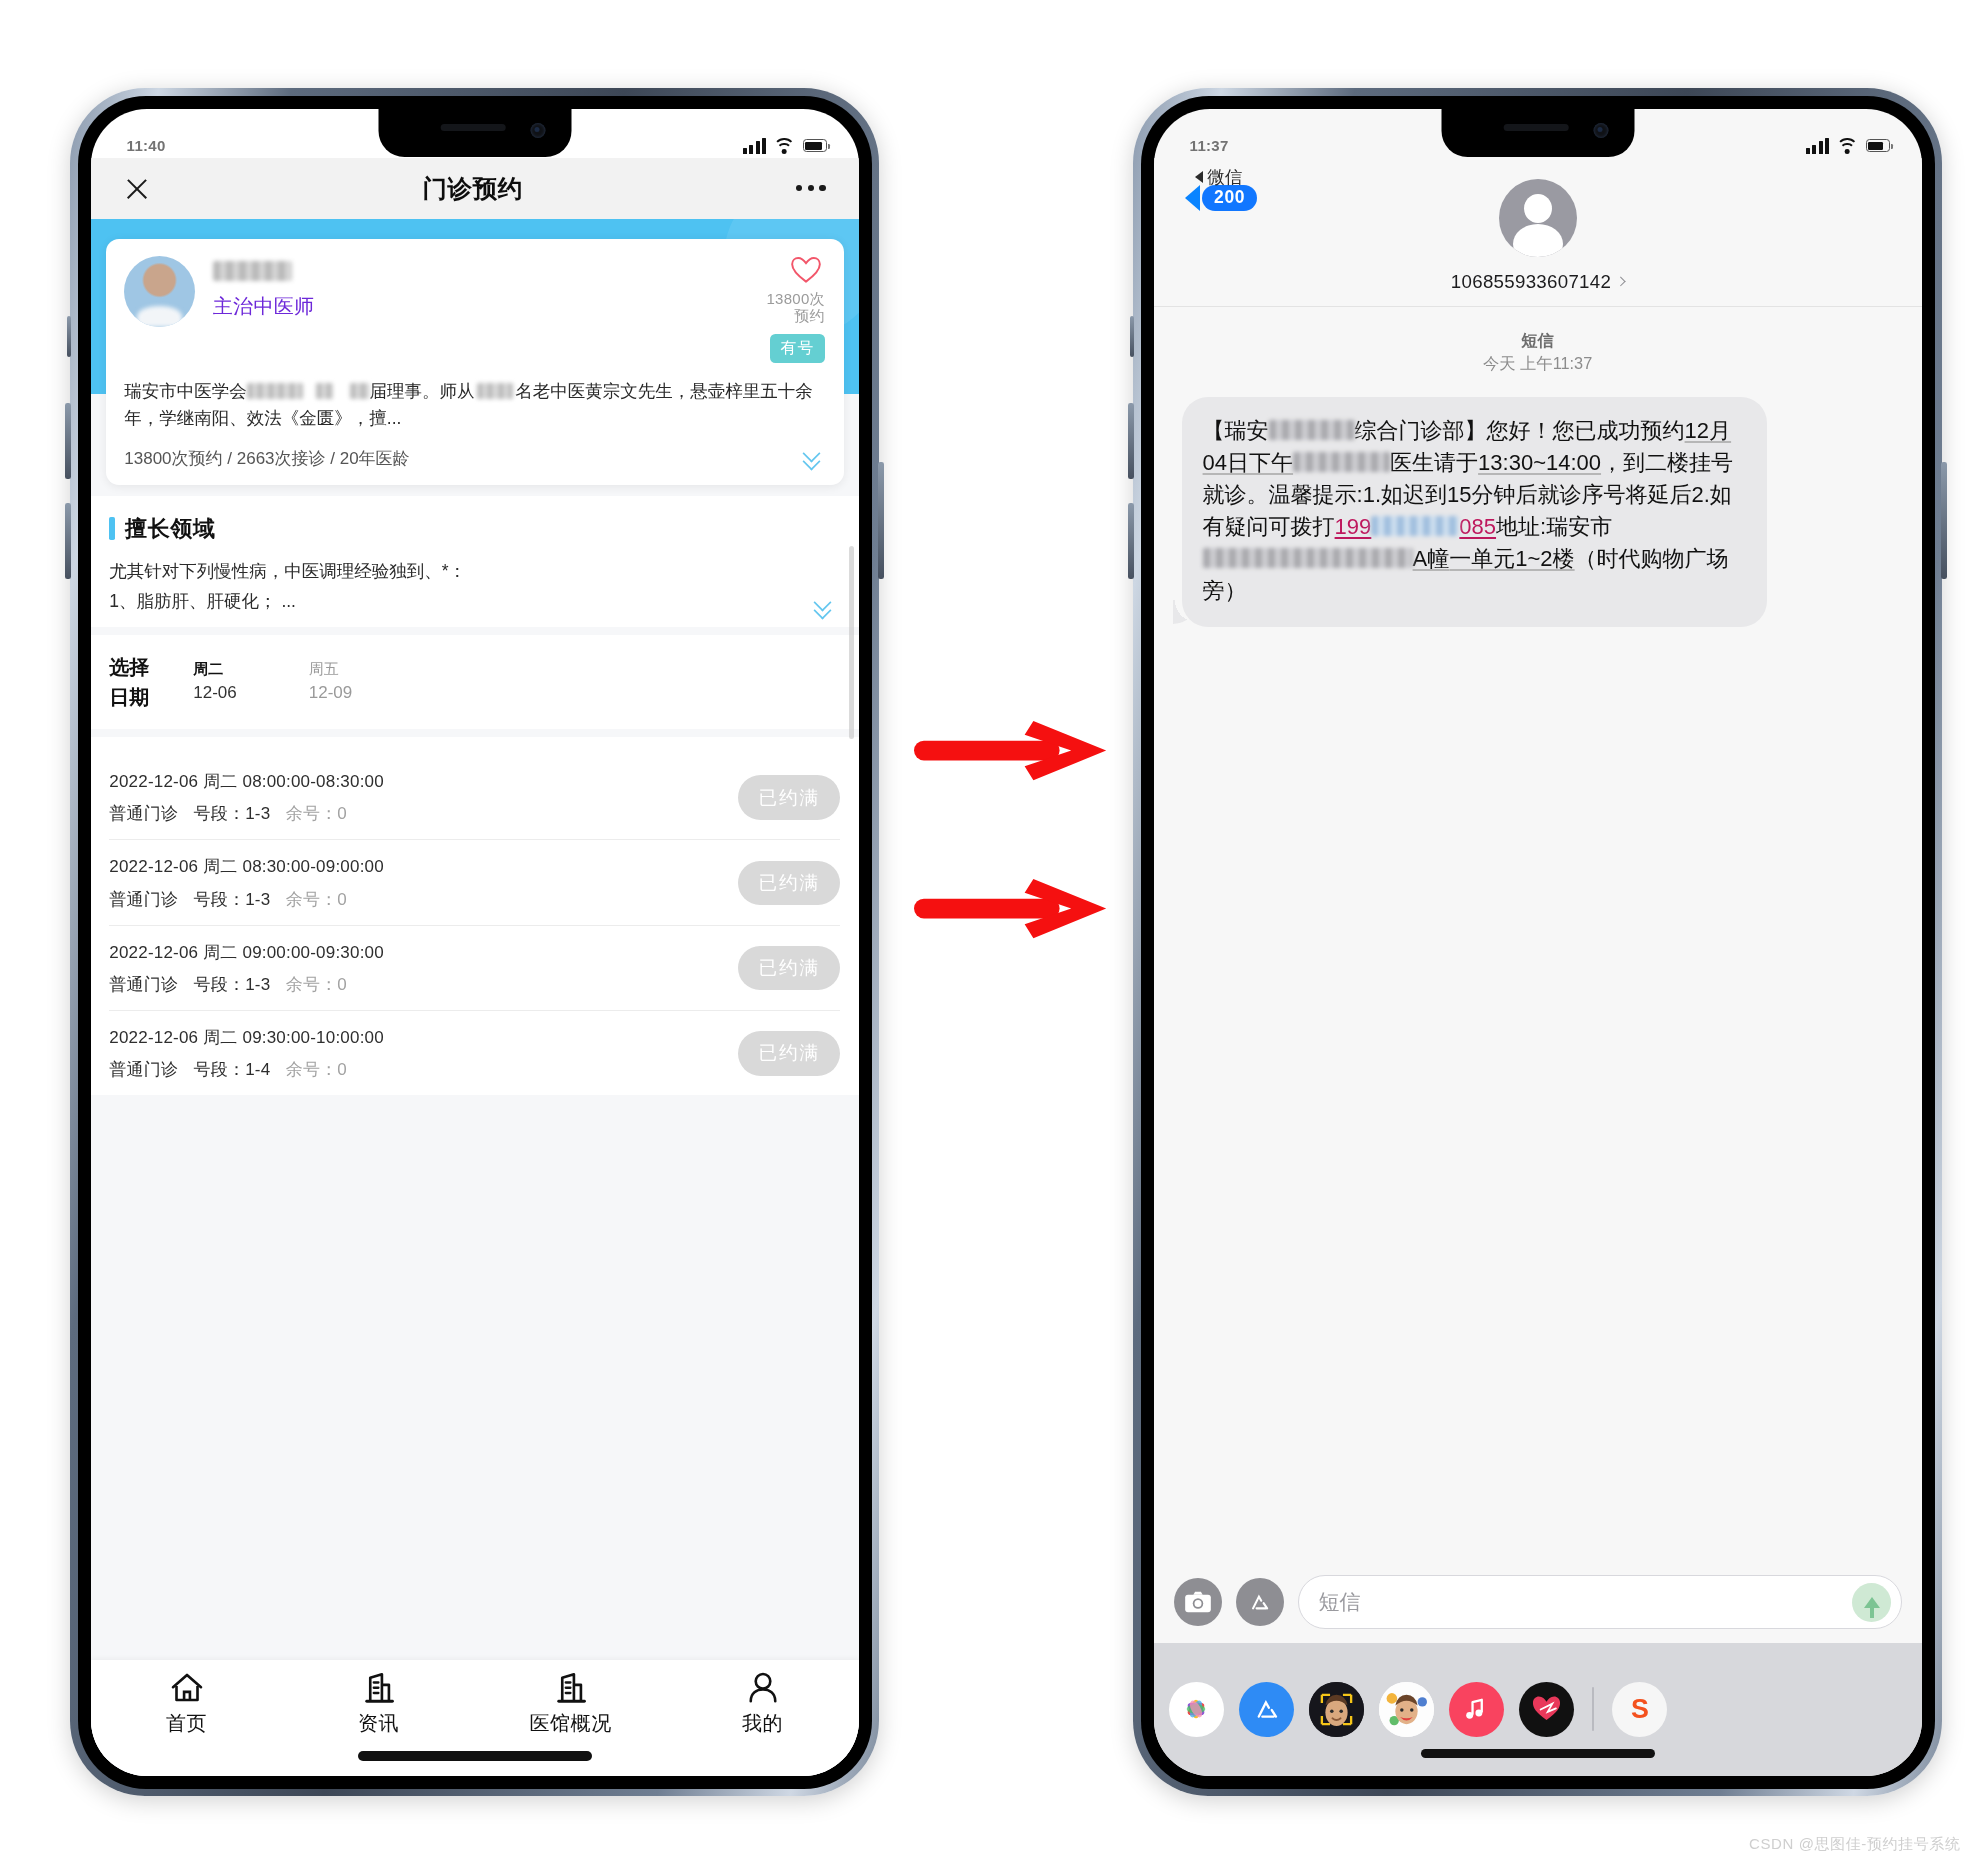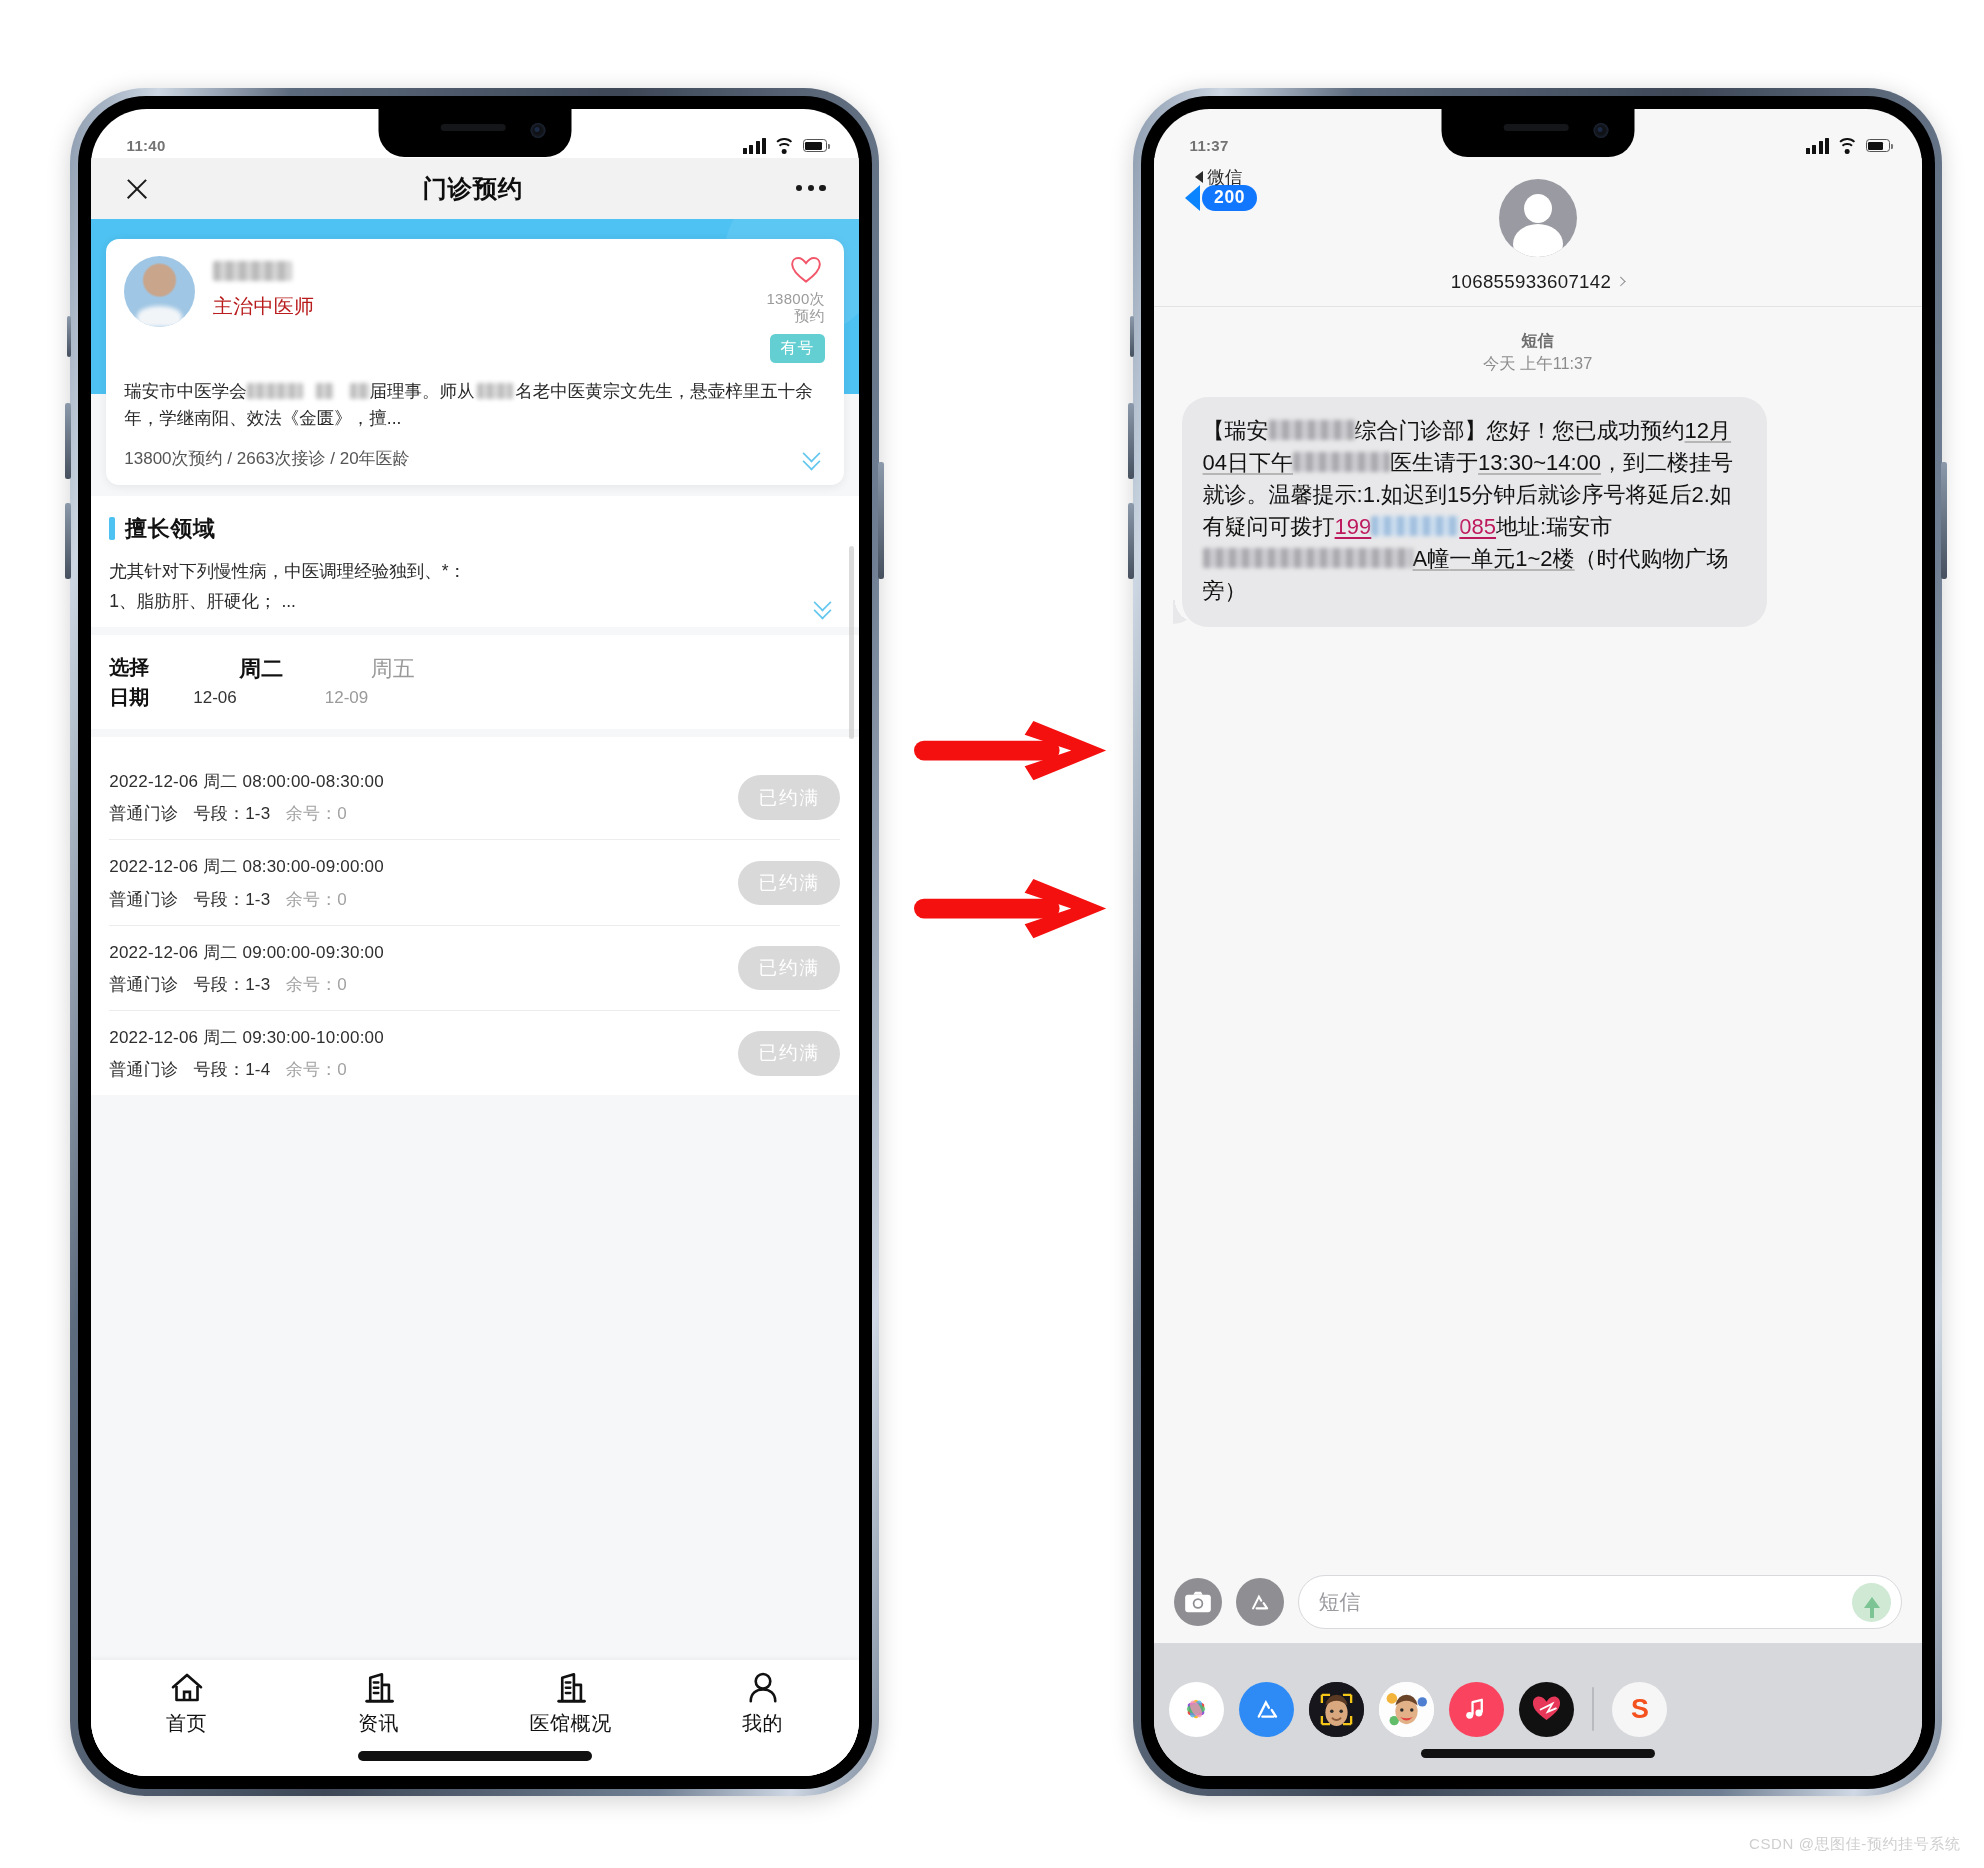--- a/index.html
+++ b/index.html
@@ -46,21 +46,21 @@
   .mp-bluehdr{position:absolute;top:0;left:0;right:0;height:175px;background:#4ec2f2;overflow:hidden;}
   .mp-bluehdr::after{content:"";position:absolute;right:-23.4px;top:-41px;width:158px;height:158px;border-radius:50%;background:rgba(255,255,255,.09);}
   .mp-bluehdr::before{content:"";position:absolute;right:70px;top:58px;width:88px;height:88px;border-radius:50%;background:rgba(255,255,255,.07);}
 
   .doc-card{position:relative;margin:20px 15px 0 15px;background:#fff;border-radius:13px;padding:17.5px 18.7px 15px 18.7px;box-shadow:0 1.8px 9.3px rgba(0,0,0,.07);z-index:5;}
   .doc-top{display:flex;align-items:flex-start;position:relative;}
   .avatar{width:71px;height:71px;border-radius:50%;background:radial-gradient(circle at 50% 34%, #c9a58c 0 26%, #9fc6e4 30% 100%);filter:blur(0.7px);flex:0 0 auto;overflow:hidden;position:relative;}
   .avatar::after{content:"";position:absolute;left:18%;bottom:0;width:64%;height:30%;background:#f2f5f8;border-radius:50% 50% 0 0;filter:blur(2.3px);}
   .doc-id{margin-left:17.5px;padding-top:4.7px;flex:1;}
   .blurname{display:inline-block;width:79px;height:20px;border-radius:2.3px;background:repeating-linear-gradient(90deg,#b9b9b9 0 7px,#d6d6d6 7px 13px);filter:blur(2.3px);}
-  .doc-rank{font-size:20px;color:#b91c1c;margin-top:10.5px;letter-spacing:0.3px;}
+  .doc-rank{font-size:20px;color:#6d28d9;margin-top:10.5px;letter-spacing:0.3px;}
   .doc-right{text-align:right;width:123px;flex:0 0 auto;}
   .heart{width:30px;height:27px;position:relative;margin-left:auto;margin-right:3.5px;}
   .heart svg{width:30px;height:27px;display:block}
   .bk-count{font-size:15px;color:#9b9b9b;line-height:1.12;margin-top:8.2px;letter-spacing:0.3px;}
   .badge-ok{display:inline-block;margin-top:9.3px;background:#64cfd2;color:#fff;font-size:15.8px;border-radius:5.3px;padding:4.1px 10.5px;letter-spacing:1.2px;filter:blur(0.4px);}
   .doc-desc{margin-top:15px;font-size:17.5px;line-height:1.55;color:#2a2a2a;}
   .mask{display:inline-block;height:16.3px;border-radius:1.8px;background:repeating-linear-gradient(90deg,#bdbdbd 0 5.8px,#dcdcdc 5.8px 10.5px);filter:blur(2px);vertical-align:-1.8px;}
   .doc-stats{margin-top:14px;font-size:17px;color:#555;display:flex;align-items:center;justify-content:space-between;}
   .chev-d{width:27px;height:20px;position:relative;}
   .chev-d::before,.chev-d::after{content:"";position:absolute;left:2.3px;width:20px;height:20px;border-right:3.5px solid #63c6ef;border-bottom:3.5px solid #63c6ef;transform:rotate(45deg) scale(.55,.55);}
@@ -69,21 +69,21 @@
   .sec{background:#fff;margin-top:11.7px;padding:17.5px 18.7px 11.7px 18.7px;position:relative;}
   .sec-h{display:flex;align-items:center;gap:10.5px;}
   .sec-bar{width:5.3px;height:23.4px;background:#4ec2f2;border-radius:1.8px;}
   .sec-t{font-size:22px;font-weight:700;color:#111;letter-spacing:0.6px;}
   .sec-p{font-size:17.5px;color:#2b2b2b;line-height:1.55;margin-top:14px;}
   .sec-chev{position:absolute;right:23.4px;bottom:10.5px;}
 
   .datebar{background:#fff;margin-top:8.2px;padding:16.3px 18.7px 17.5px 18.7px;display:flex;align-items:center;gap:31px;}
   .dl{font-size:20px;font-weight:700;color:#111;line-height:1.5;margin-right:13px;}
   .dcol{text-align:left;margin-right:10.5px;min-width:74px;}
-  .dcol .w{font-size:22px;line-height:1.48;margin-left:46px;}
+  .dcol .w{font-size:15px;line-height:1.48;}
   .dcol .d{font-size:17px;line-height:1.48;}
   .dcol.on .w{color:#111;font-weight:700}.dcol.on .d{color:#333}
   .dcol.off .w{color:#9a9a9a}.dcol.off .d{color:#9a9a9a}
 
   .sched{background:#fff;margin-top:8.2px;padding:17.5px 18.7px 0 18.7px;}
   .srow{display:flex;align-items:center;justify-content:space-between;padding:15px 0 14px 0;border-bottom:1.2px solid #ececec;}
   .srow:last-child{border-bottom:none}
   .srow .l1{font-size:17px;color:#2e2e2e;letter-spacing:0.2px;}
   .srow .l2{font-size:17px;color:#2e2e2e;margin-top:9.3px;letter-spacing:0.2px;}
   .srow .l2 .dim{color:#a2a2a2}

